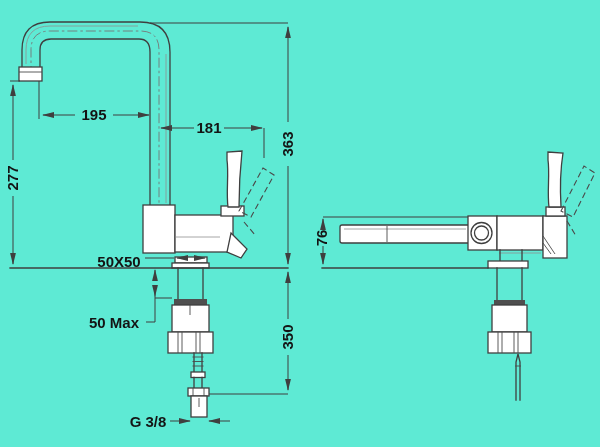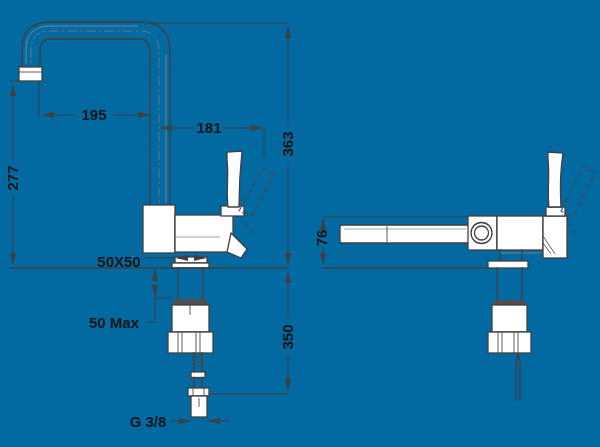--- a/index.html
+++ b/index.html
@@ -1,16 +1,16 @@
 <!DOCTYPE html>
 <html><head>
 <meta charset="utf-8">
 <style>
   html,body{margin:0;padding:0;background:#fff;}
-  .stage{position:relative;width:600px;height:447px;background:#0369a1;overflow:hidden;
+  .stage{position:relative;width:600px;height:447px;background:#5eead4;overflow:hidden;
          font-family:"Liberation Sans", sans-serif;}
   svg{position:absolute;left:0;top:0;}
   .ln{stroke:#3f3f3f;stroke-width:1.3;fill:none;stroke-linecap:square;}
   .fw{stroke:#3f3f3f;stroke-width:1.3;fill:#ffffff;}
   .thin{stroke:#8f8f8f;stroke-width:0.8;fill:none;}
   .tick{stroke:#4a4a4a;stroke-width:0.9;fill:none;}
   .dim{stroke:#3f3f3f;stroke-width:1;fill:none;}
   .arrseg{stroke:#3f3f3f;stroke-width:1;fill:none;marker-end:url(#arr);}
   .dash{stroke:#4a4a4a;stroke-width:1.1;fill:none;stroke-dasharray:6 3.5;}
   .cl{stroke:#777;stroke-width:0.9;fill:none;stroke-dasharray:10 3 2.5 3;}

